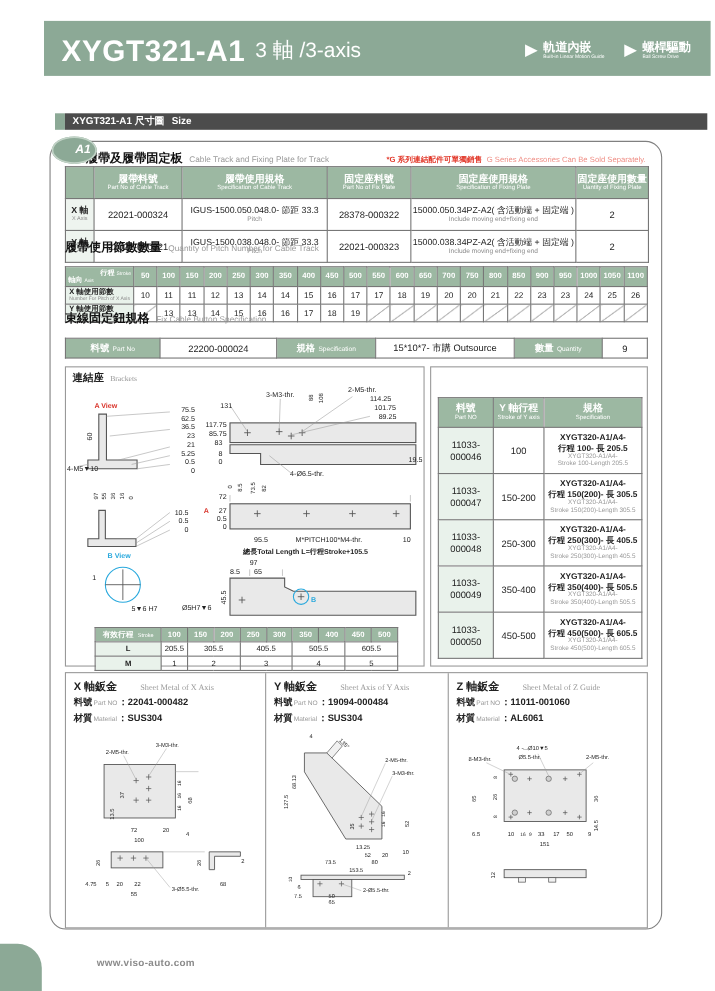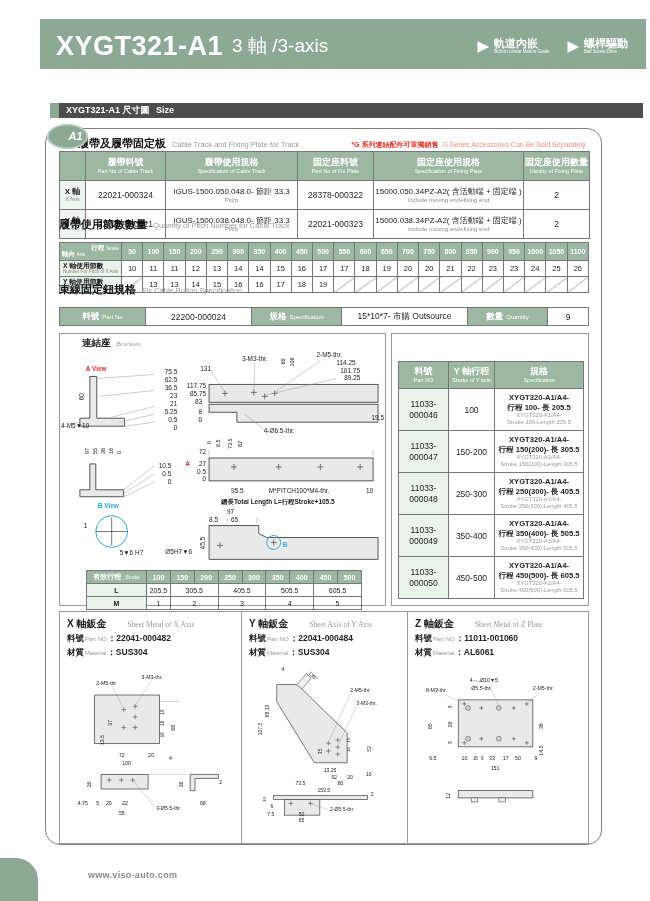--- a/index.html
+++ b/index.html
@@ -62,21 +62,21 @@
   .rowlbl .en{font-size:4.6px;color:#8a8a8a;line-height:1.05;}
   td.diag{background:linear-gradient(to bottom right,#fff 47%,#b3b3b3 49%,#b3b3b3 51%,#fff 53%);}
   
   .fixbar{left:13px;top:178px;width:530px;border:1.5px solid #555;}
   .fixbar td{height:15px;text-align:center;font-size:8.5px;}
   .fixbar td.g{background:#9cb8a2;color:#fff;font-size:8.5px;font-weight:bold;}
   .fixbar td.g .en{font-size:6px;font-weight:normal;margin-left:3px;}
   
   .lbox{left:13px;top:204px;width:327px;height:273px;border:1px solid #999;box-sizing:border-box;}
   .rbox{left:345px;top:204px;width:198px;height:273px;border:1px solid #999;box-sizing:border-box;}
-  .boxtitle{position:absolute;left:6px;top:3px;font-size:9.5px;font-weight:bold;margin-left:16px;}
+  .boxtitle{position:absolute;left:6px;top:3px;font-size:9.5px;font-weight:bold;}
   .boxtitle .en{font-weight:normal;font-size:7px;color:#999;margin-left:3px;
                 font-family:"Liberation Serif",serif;}
   .rtitle{position:absolute;left:6px;top:3px;font-size:9.5px;font-weight:bold;line-height:1.2;}
   .rtitle .en{display:block;font-weight:normal;font-size:6.8px;color:#777;
               font-family:"Liberation Serif",serif;}
   .bptable{position:absolute;left:6px;top:27px;width:186px;}
   .bptable td{text-align:center;}
   .bptable tr.hd td{height:24px;}
   .bp-pn{background:#e9f2eb;font-size:8.5px;line-height:1.25;}
   .bp-st{font-size:8.5px;}
@@ -610,21 +610,21 @@
           <text x="52" y="190" class="dl">55</text>
           <text x="98" y="184" class="dl">3-Ø5.5-thr.</text>
           <text x="131" y="156" class="dl" transform="rotate(-90 131 156)">26</text>
           <text x="152" y="178" class="dl">68</text>
           <text x="176" y="152" class="dl">2</text>
         </svg>
     </div>
 
     <div class="bcol bcol2">
       <div class="smtitle"><span>Y 軸鈑金</span><span class="en">Sheet Axis of Y Axis</span></div>
-      <div class="smline"><span>料號</span><span class="en">Part NO</span><span>：</span><span class="v">22041-000484</span></div>
+      <div class="smline"><span>料號</span><span class="en">Part NO</span><span>：</span><span class="v">19094-000484</span></div>
       <div class="smline"><span>材質</span><span class="en">Material</span><span>：</span><span class="v">SUS304</span></div>
       <svg class="smsvg" viewBox="0 0 166 207">
         <polygon class="shape" points="22,30 48,30 112,92 112,130 70,130 22,52"></polygon>
         <polygon class="shape2" points="48,30 60,16 66,22 54,36"></polygon>
         <path class="mark" d="M85,105h6M88,102v6 M85,115h6M88,112v6 M97,101h6M100,98v6 M97,110h6M100,107v6 M97,119h6M100,116v6"></path>
         <line class="thin" x1="88" y1="104" x2="116" y2="42"></line>
           <line class="thin" x1="100" y1="109" x2="124" y2="57"></line>
         <rect class="shape" x="18" y="172" width="120" height="5"></rect>
         <rect class="shape" x="32" y="177" width="45" height="20"></rect>
         <path class="mark" d="M37,182h6M40,179v6 M62,182h6M65,179v6"></path>
@@ -650,21 +650,21 @@
           <text x="8" y="180" class="dl t" transform="rotate(-90 8 180)">10</text>
           <text x="14" y="188" class="dl">6</text>
           <text x="10" y="198" class="dl">7.5</text>
           <text x="50" y="198" class="dl">50</text>
           <text x="50" y="206" class="dl">65</text>
           <text x="90" y="192" class="dl">2-Ø5.5-thr.</text>
         </svg>
     </div>
 
     <div class="bcol bcol3">
-      <div class="smtitle"><span>Z 軸鈑金</span><span class="en">Sheet Metal of Z Plate</span></div>
+      <div class="smtitle"><span>Z 軸鈑金</span><span class="en">Sheet Metal of Z Guide</span></div>
       <div class="smline"><span>料號</span><span class="en">Part NO</span><span>：</span><span class="v">11011-001060</span></div>
       <div class="smline"><span>材質</span><span class="en">Material</span><span>：</span><span class="v">AL6061</span></div>
       <svg class="smsvg" viewBox="0 0 182 200">
         <rect class="shape" x="42" y="48" width="92" height="58"></rect>
         <circle cx="54" cy="58" r="3" fill="#cfcfcf" stroke="#555" stroke-width=".7"></circle>
         <circle cx="92" cy="58" r="3" fill="#cfcfcf" stroke="#555" stroke-width=".7"></circle>
         <circle cx="54" cy="96" r="3" fill="#cfcfcf" stroke="#555" stroke-width=".7"></circle>
         <circle cx="92" cy="96" r="3" fill="#cfcfcf" stroke="#555" stroke-width=".7"></circle>
         <path class="mark" d="M47,53h5M49.5,50.5v5 M124,53h5M126.5,50.5v5 M47,101h5M49.5,98.5v5 M124,101h5M126.5,98.5v5 M68,58h5M70.5,55.5v5 M108,58h5M110.5,55.5v5 M68,96h5M70.5,93.5v5 M108,96h5M110.5,93.5v5"></path>
         <line class="thin" x1="49" y1="53" x2="22" y2="40"></line>

